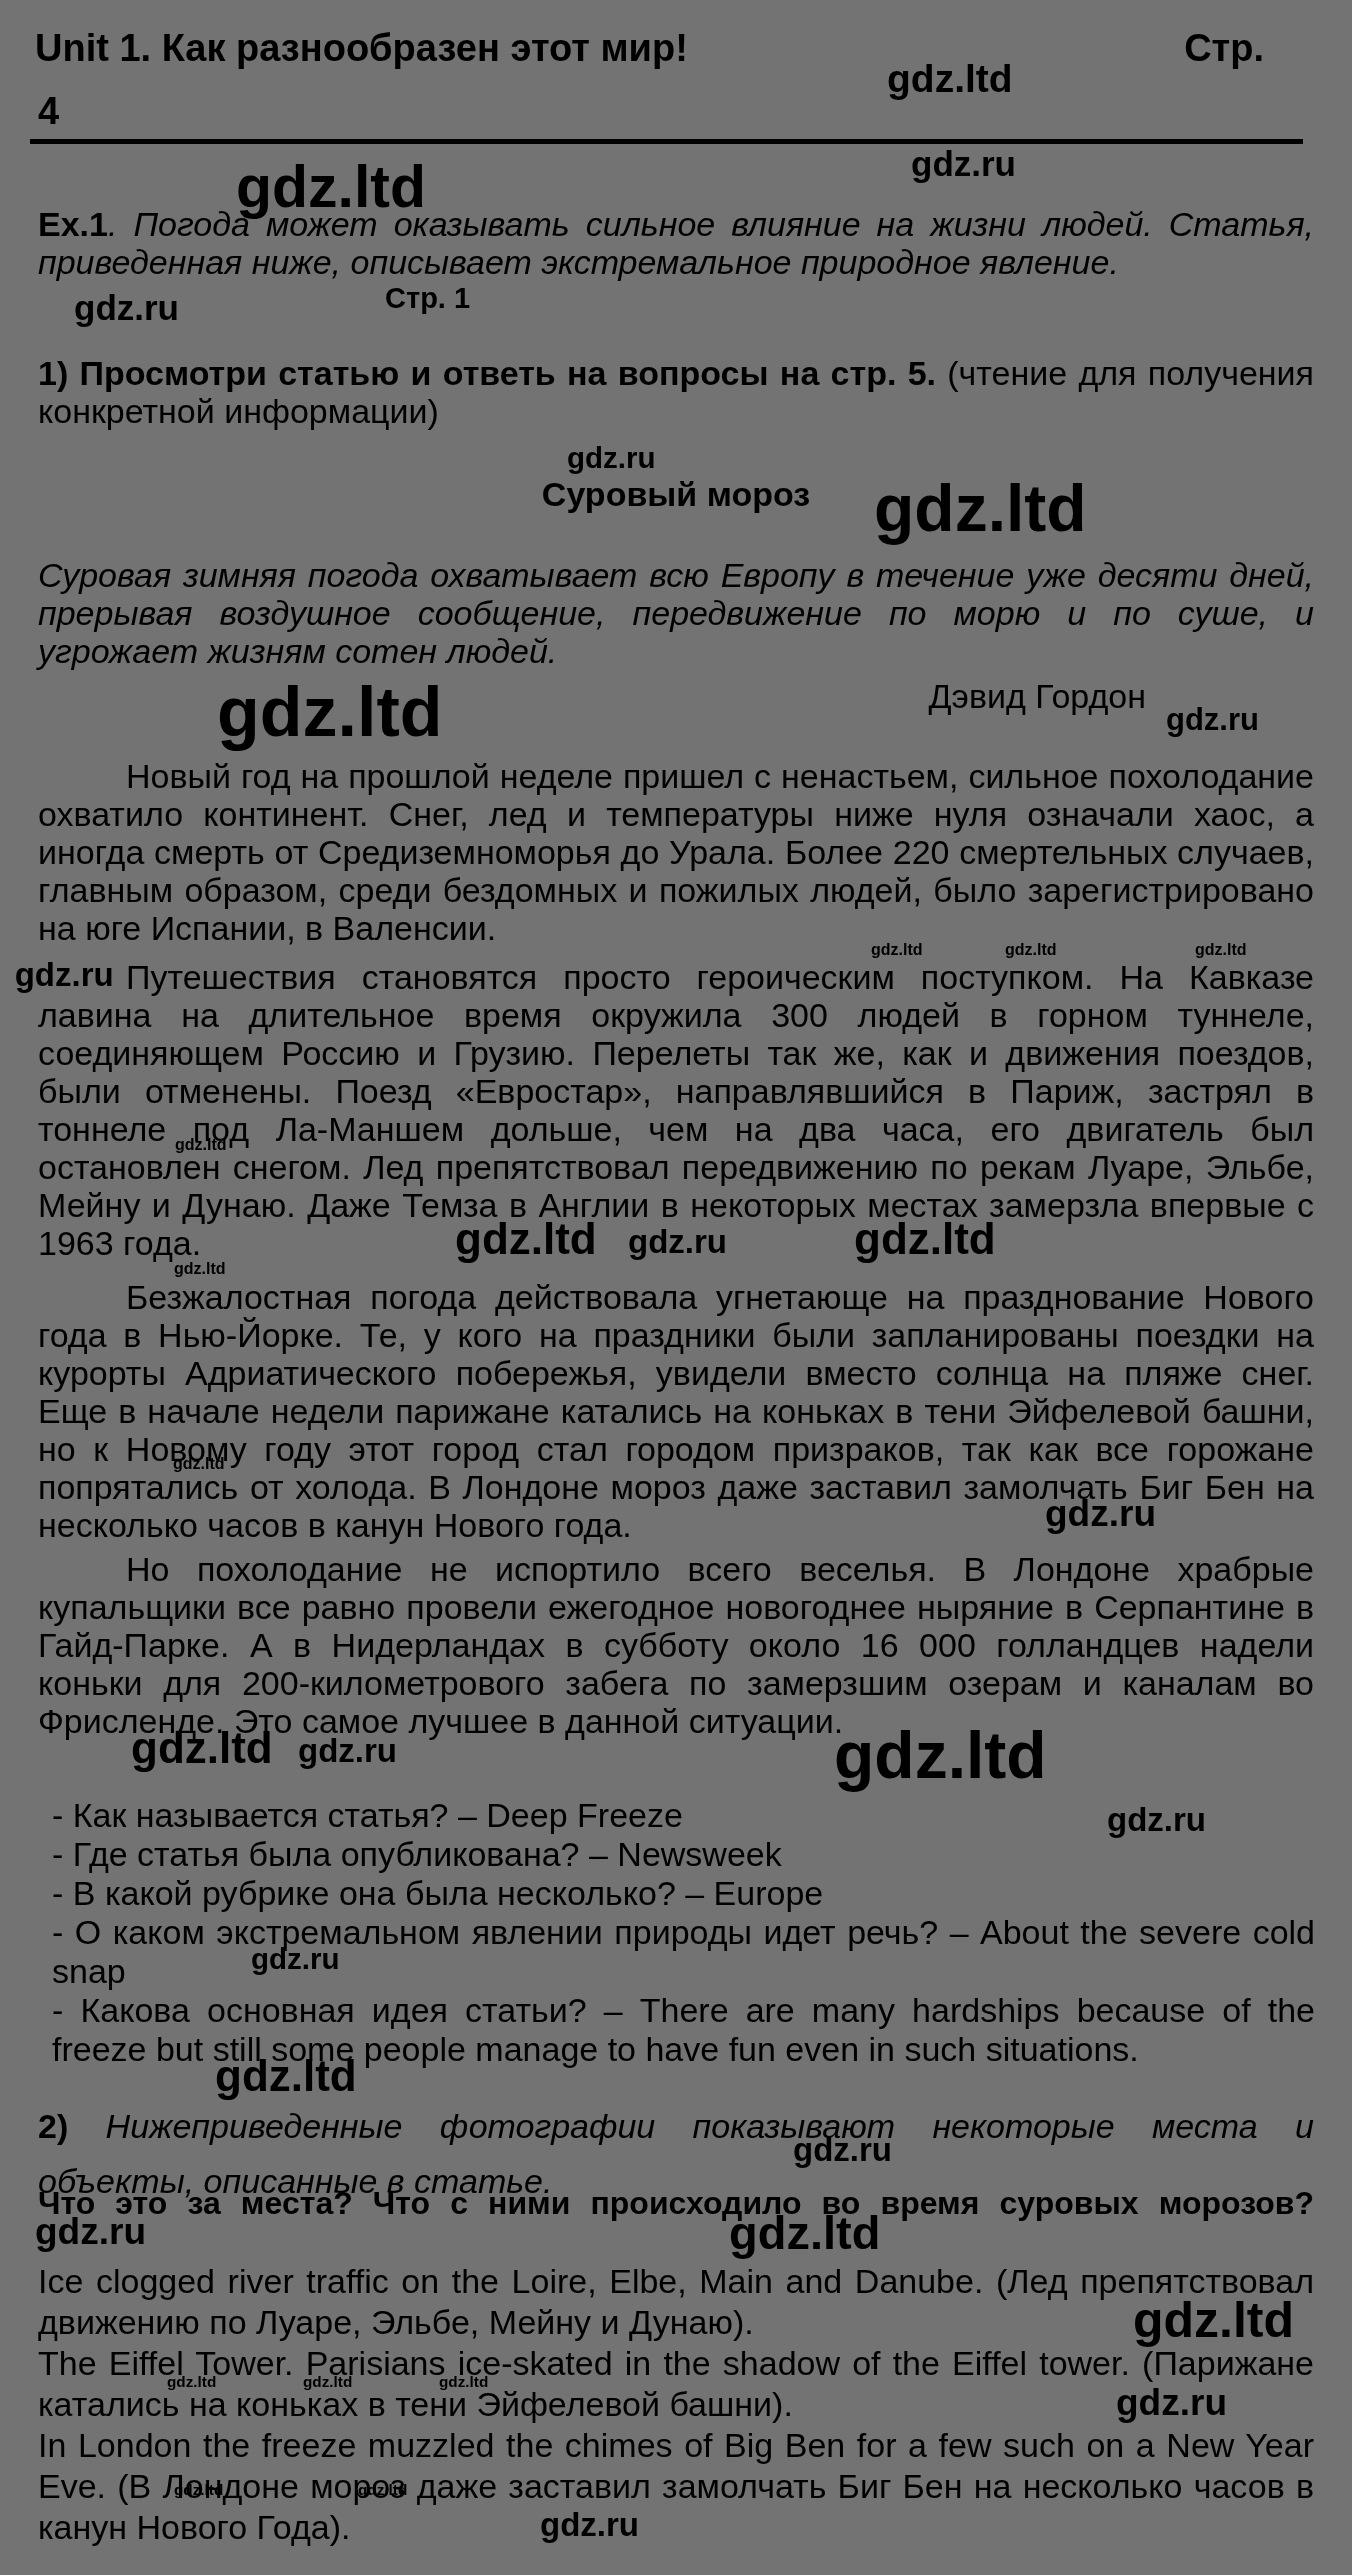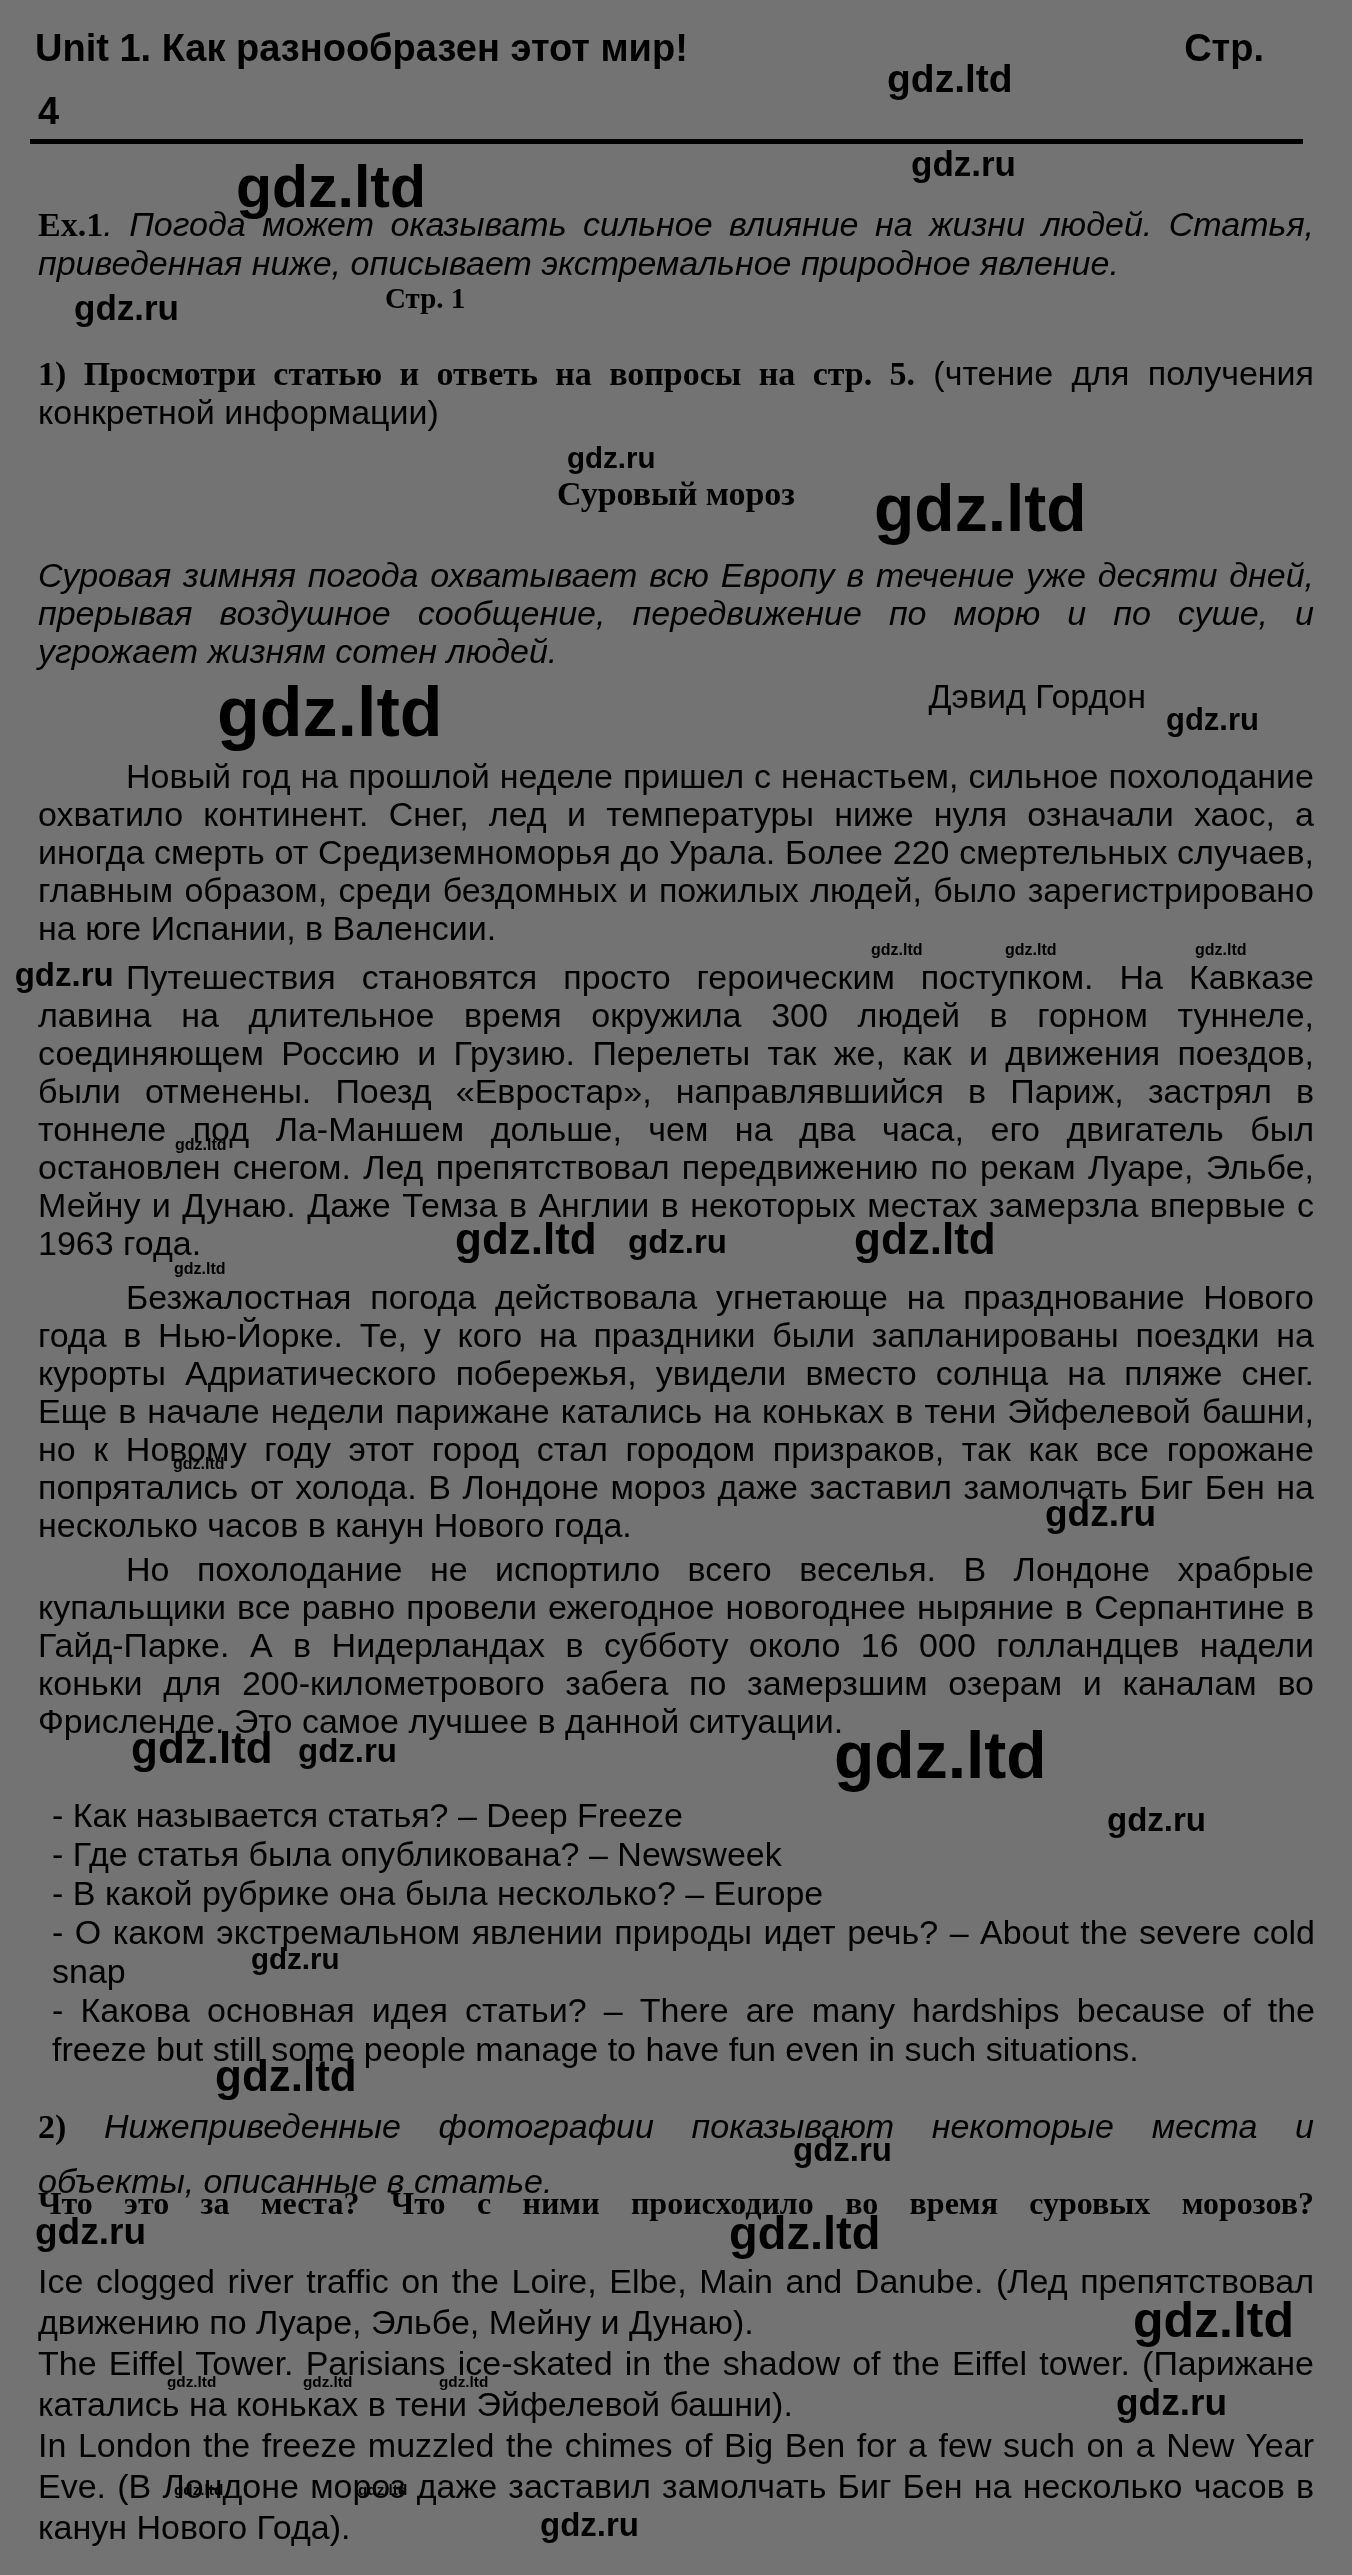--- a/index.html
+++ b/index.html
@@ -2,21 +2,21 @@
 <html style="font-size:9.4px"><head>
 <meta charset="utf-8">
 <style>
   html,body{margin:0;padding:0;background:#fff;}
   .page{position:relative;width:1353px;height:2576px;background:#737373;
         font-family:"Liberation Sans",sans-serif;color:#000;overflow:hidden;}
   .abs{position:absolute;}
   .blk{left:38px;width:1276px;}
   .body-text{font-size:34px;line-height:38px;text-align:justify;}
   .ind{text-indent:88px;}
-  .bold{font-weight:bold;font-family:Liberation Serif, serif;}
+  .bold{font-weight:bold;}
   .ital{font-style:italic;}
   .hdr{font-size:38px;font-weight:bold;}
   .hdr-row{display:flex;justify-content:space-between;align-items:flex-start;}
   .rule{background:#000;height:4.7px;}
   .center{text-align:center;}
   .right{text-align:right;}
   .jl{text-align:justify;text-align-last:justify;}
   .qa p{margin:0;}
   .ans p{margin:0;}
   .wm{position:absolute;font-weight:bold;white-space:nowrap;line-height:1;

